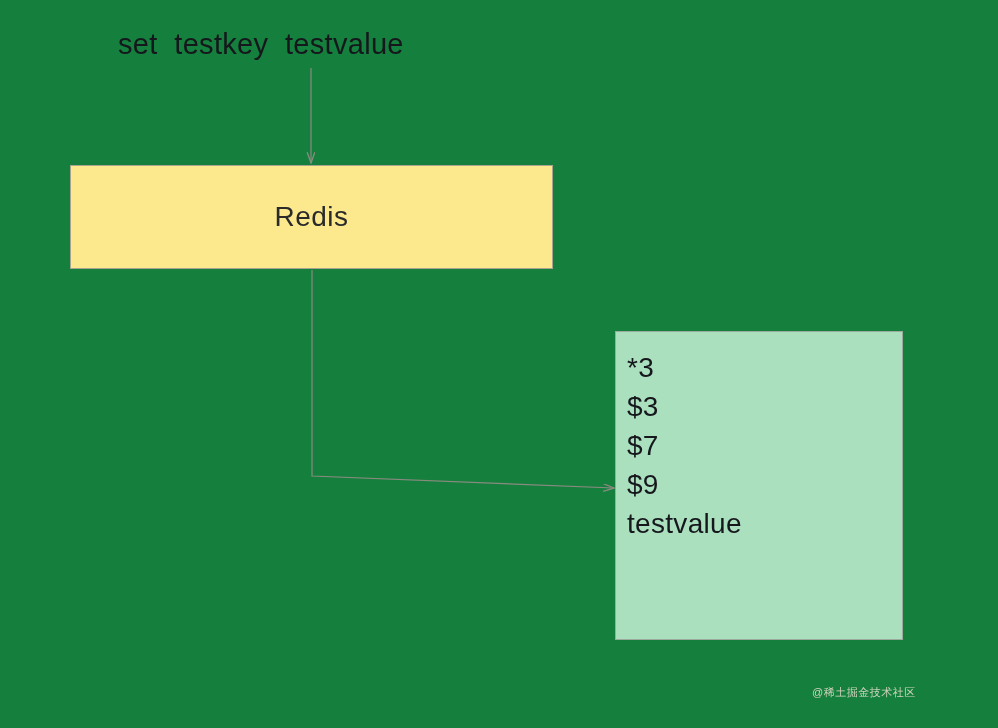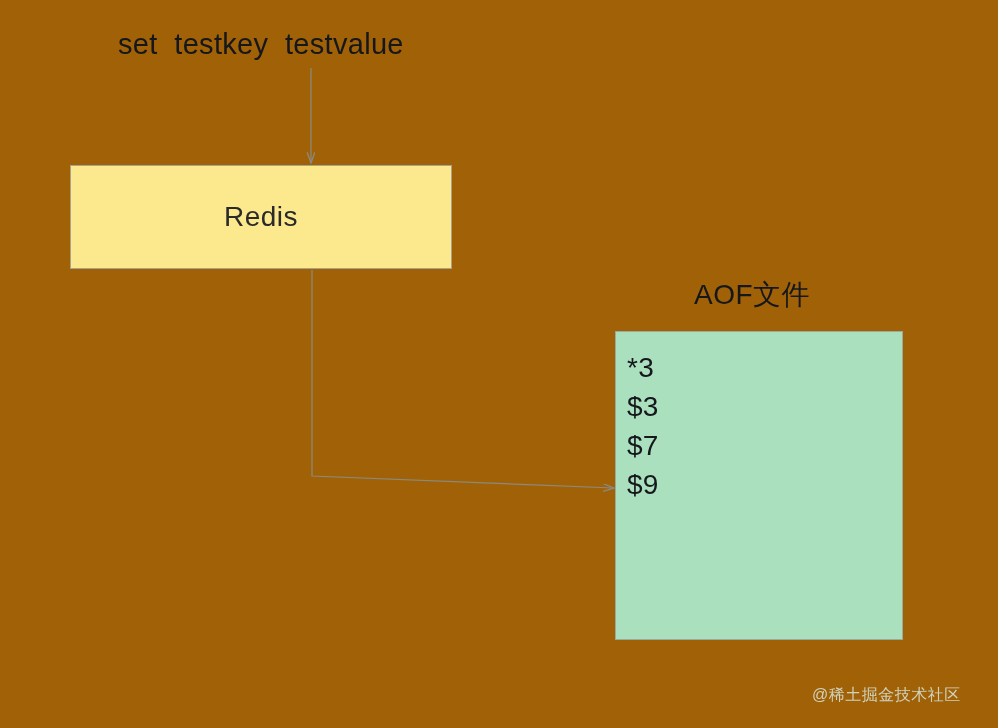--- a/index.html
+++ b/index.html
@@ -12,41 +12,41 @@
     background: #f7f8ee;
     font-family: "Liberation Sans", sans-serif;
     overflow: hidden;
     position: relative;
   }
 
   #canvas {
     position: relative;
     width: 998px;
     height: 728px;
-    background: #a16207;
+    background: #15803d;
   }
 
   
   .command-text {
     position: absolute;
     left: 118px;
     top: 28px;
     font-size: 29px;
     color: #15171c;
     letter-spacing: 0.3px;
     white-space: pre;
     font-family: "Liberation Sans", sans-serif;
   }
 
   
   .redis-node {
     position: absolute;
     left: 70px;
     top: 165px;
-    width: 382px;
+    width: 483px;
     height: 104px;
     background: #fce98e;
     border: 1.5px solid #a8a48e;
     box-sizing: border-box;
     display: flex;
     align-items: center;
     justify-content: center;
   }
   .redis-label {
     font-size: 28px;
@@ -96,21 +96,21 @@
     width: 998px;
     height: 728px;
     pointer-events: none;
   }
 
   
   .watermark {
     position: absolute;
     left: 812px;
     top: 685px;
-    font-size: 16px;
+    font-size: 11px;
     color: #cfd2bd;
     letter-spacing: 0.5px;
     white-space: pre;
     font-family: "Liberation Sans", sans-serif;
   }
 </style>
 </head>
 <body>
 
 <div id="canvas">
@@ -130,24 +130,24 @@
 
     <g>
       <path d="M312,270 L312,476 L614,488" fill="none" stroke="#8a8a80" stroke-width="1.2" marker-end="url(#arrowhead)"></path>
     </g>
   </svg>
 
   <div class="redis-node">
     <span class="redis-label">Redis</span>
   </div>
 
-  <div class="aof-title">AOF文件</div>
 
   <div class="aof-node">
     <div class="aof-line">*3</div>
     <div class="aof-line">$3</div>
     <div class="aof-line">$7</div>
     <div class="aof-line">$9</div>
+    <div class="aof-line">testvalue</div>
   </div>
 
   <div class="watermark">@稀土掘金技术社区</div>
 
 </div>
 
 </body></html>

